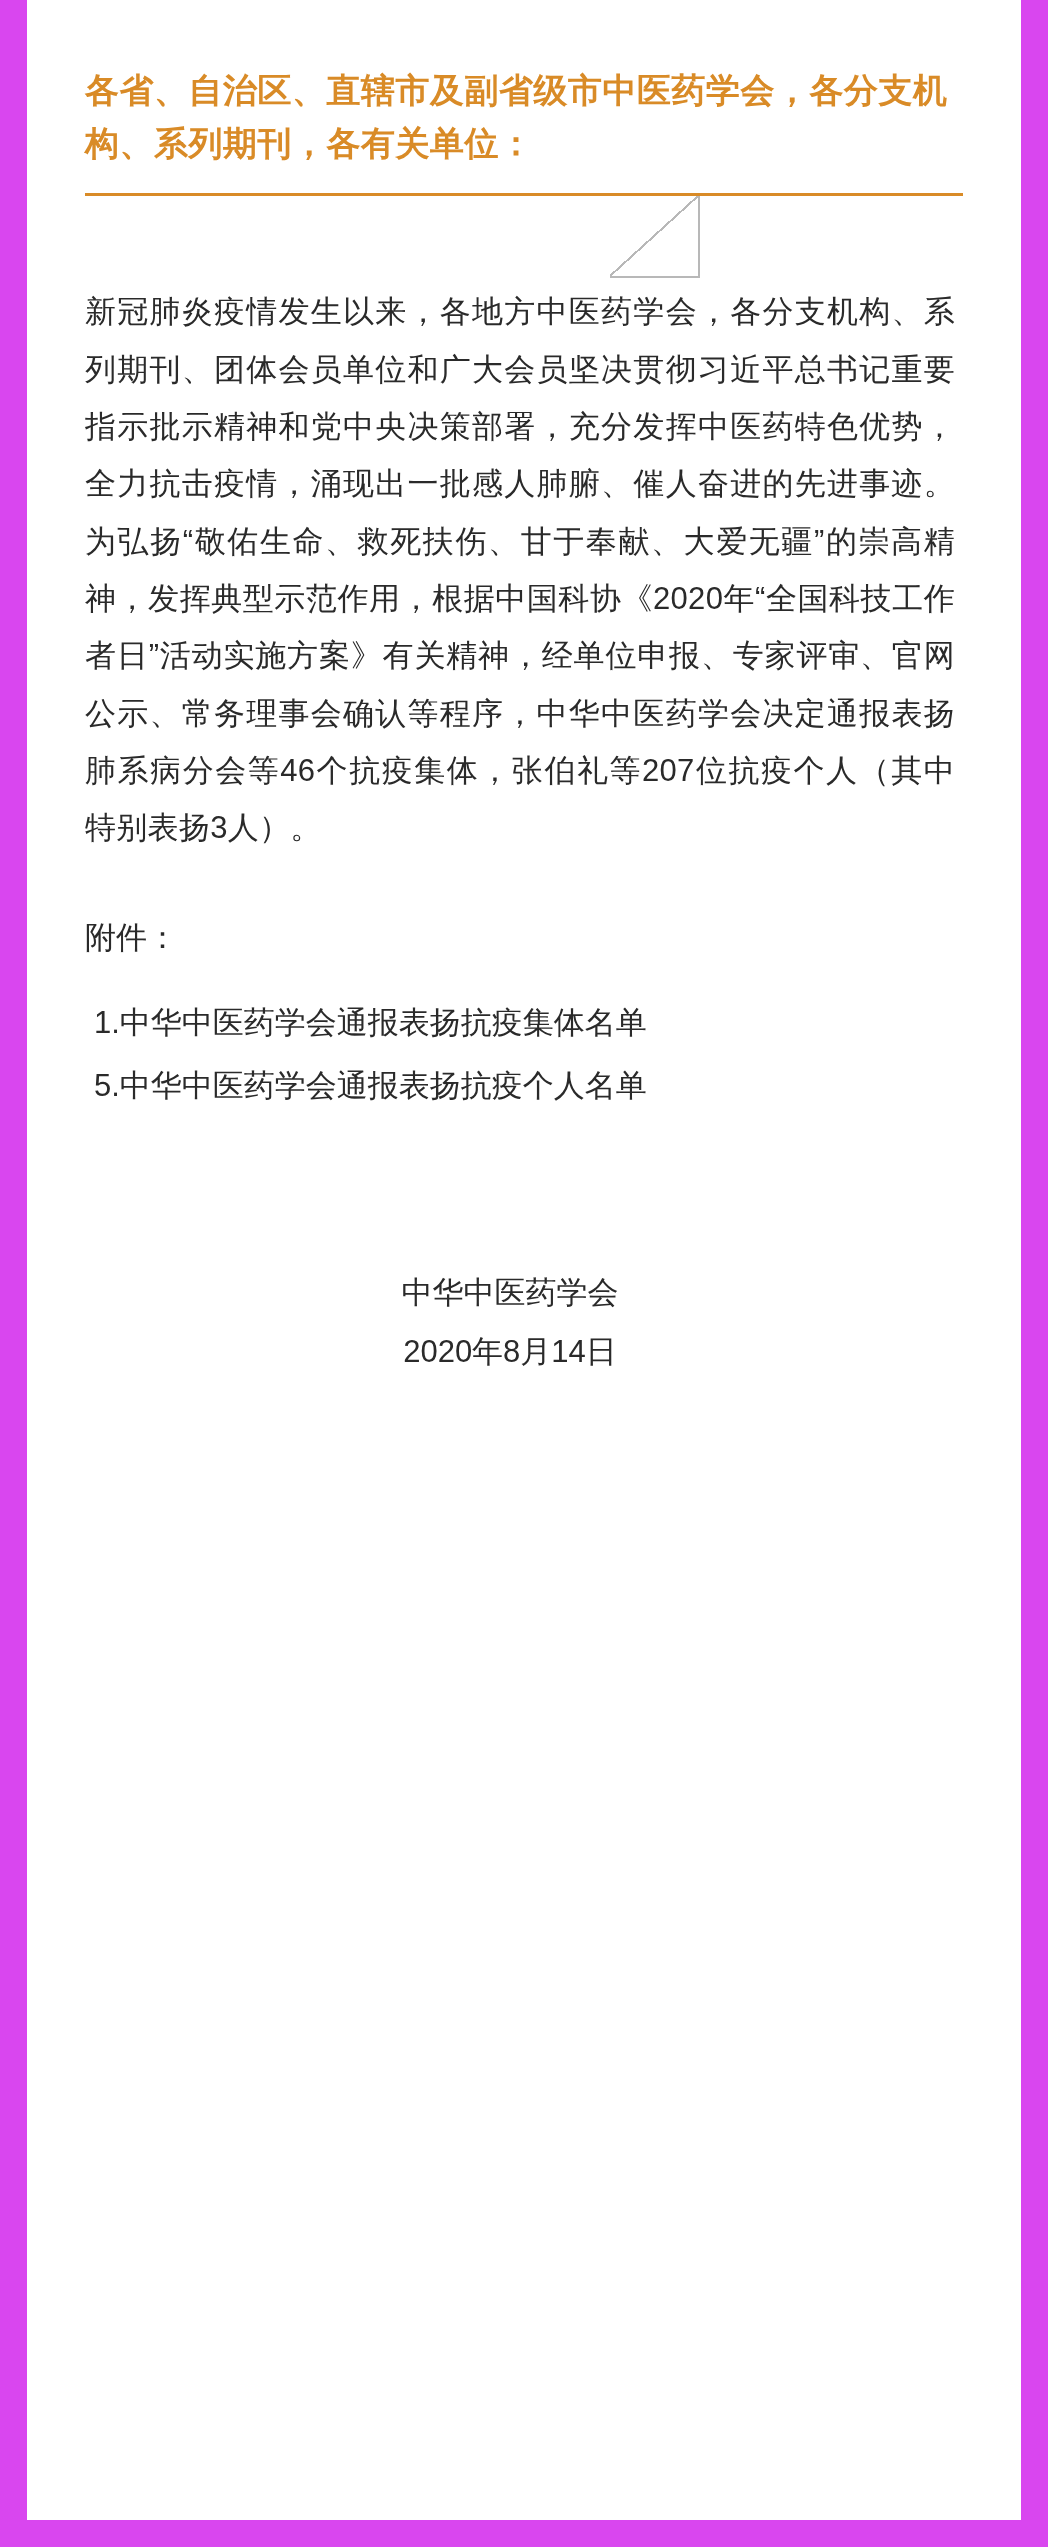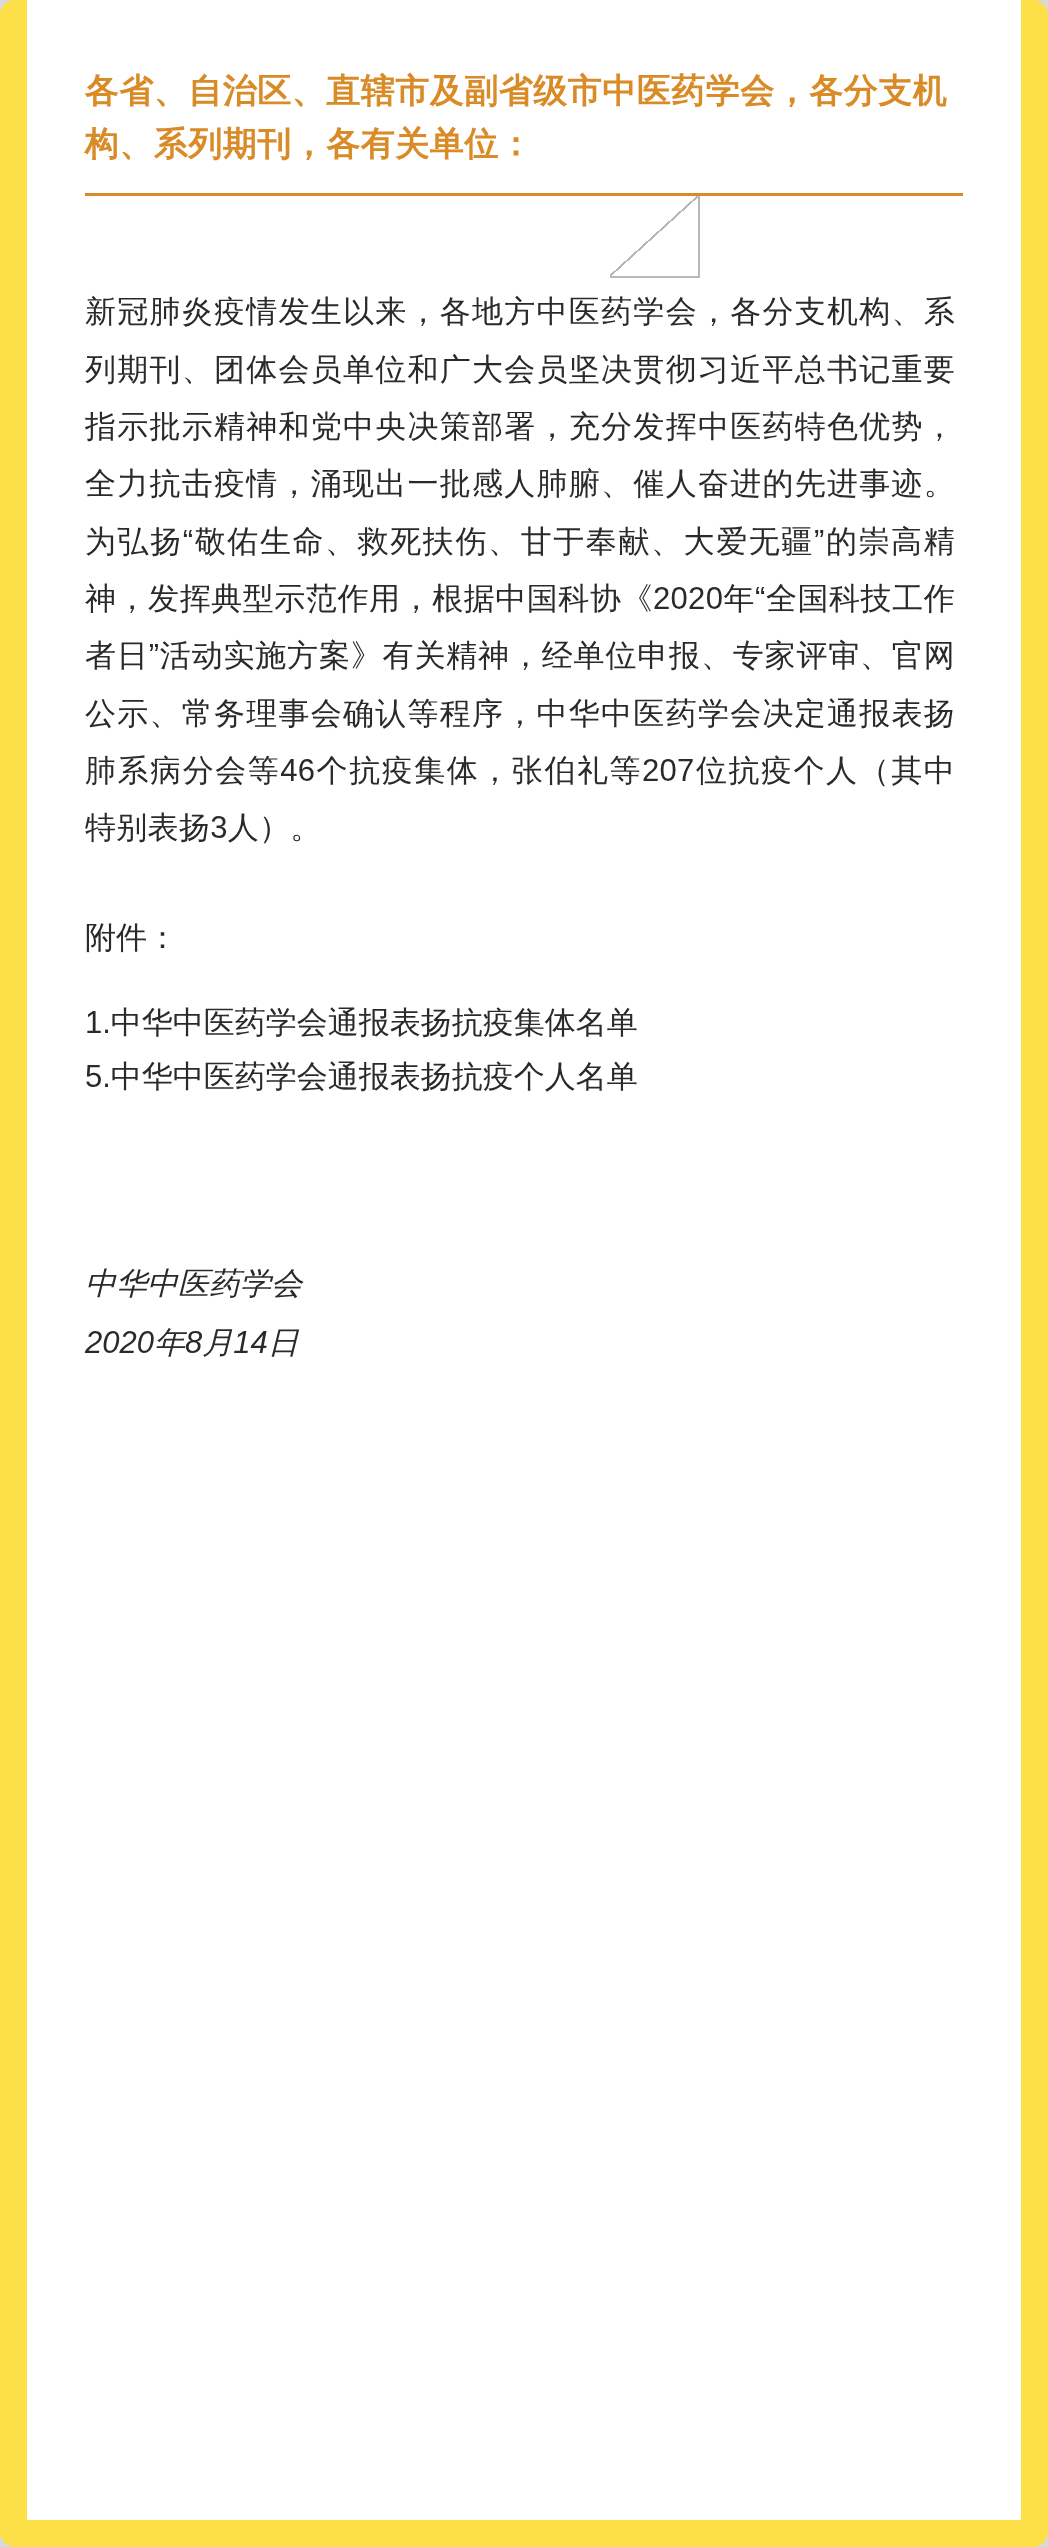--- a/index.html
+++ b/index.html
@@ -9,23 +9,22 @@
   }
   body {
     width: 1048px;
     min-height: 2547px;
     font-family: "Liberation Sans", sans-serif;
   }
   .page {
     position: relative;
     width: 1048px;
     min-height: 2547px;
-    background: #fde047;
+    background: #d946ef;
     box-sizing: border-box;
-    border-radius: 15px;
   }
   .sheet {
     position: absolute;
     left: 27px;
     top: 0;
     width: 994px;
     min-height: 2520px;
     background: #ffffff;
     box-sizing: border-box;
     padding: 0;
@@ -90,27 +89,26 @@
   .attach-title {
     color: #2a2a2a;
     font-size: 31px;
     line-height: 1.85;
     margin: 0 0 30px 0;
   }
   .attach-item {
     color: #2a2a2a;
     font-size: 31px;
     line-height: 1.75;
-    margin: 0;
+    margin: 9px;
   }
   .signature {
     margin-top: 150px;
-    text-align: left;
+    text-align: center;
     padding-right: 28px;
-    font-style: italic;
   }
   .signature div {
     color: #2a2a2a;
     font-size: 31px;
     line-height: 1.9;
   }
   .bottom-space {
     height: 110px;
   }
 </style>

